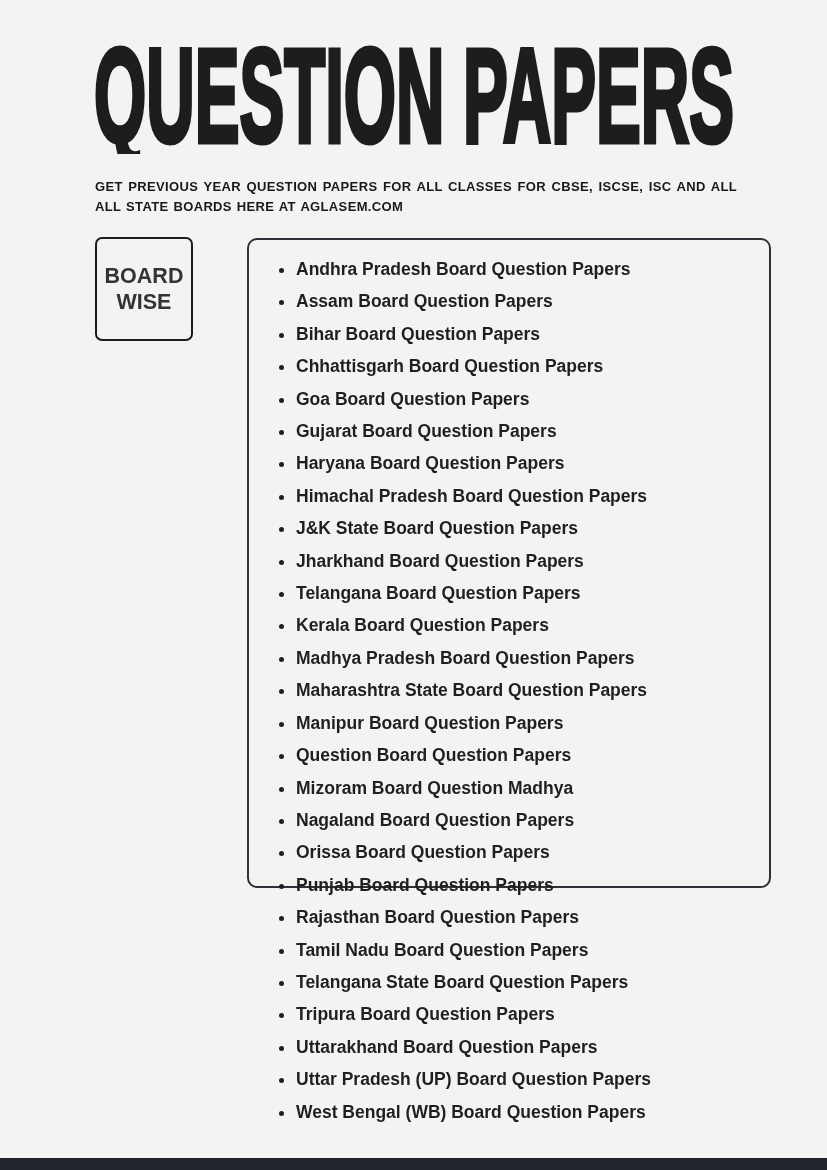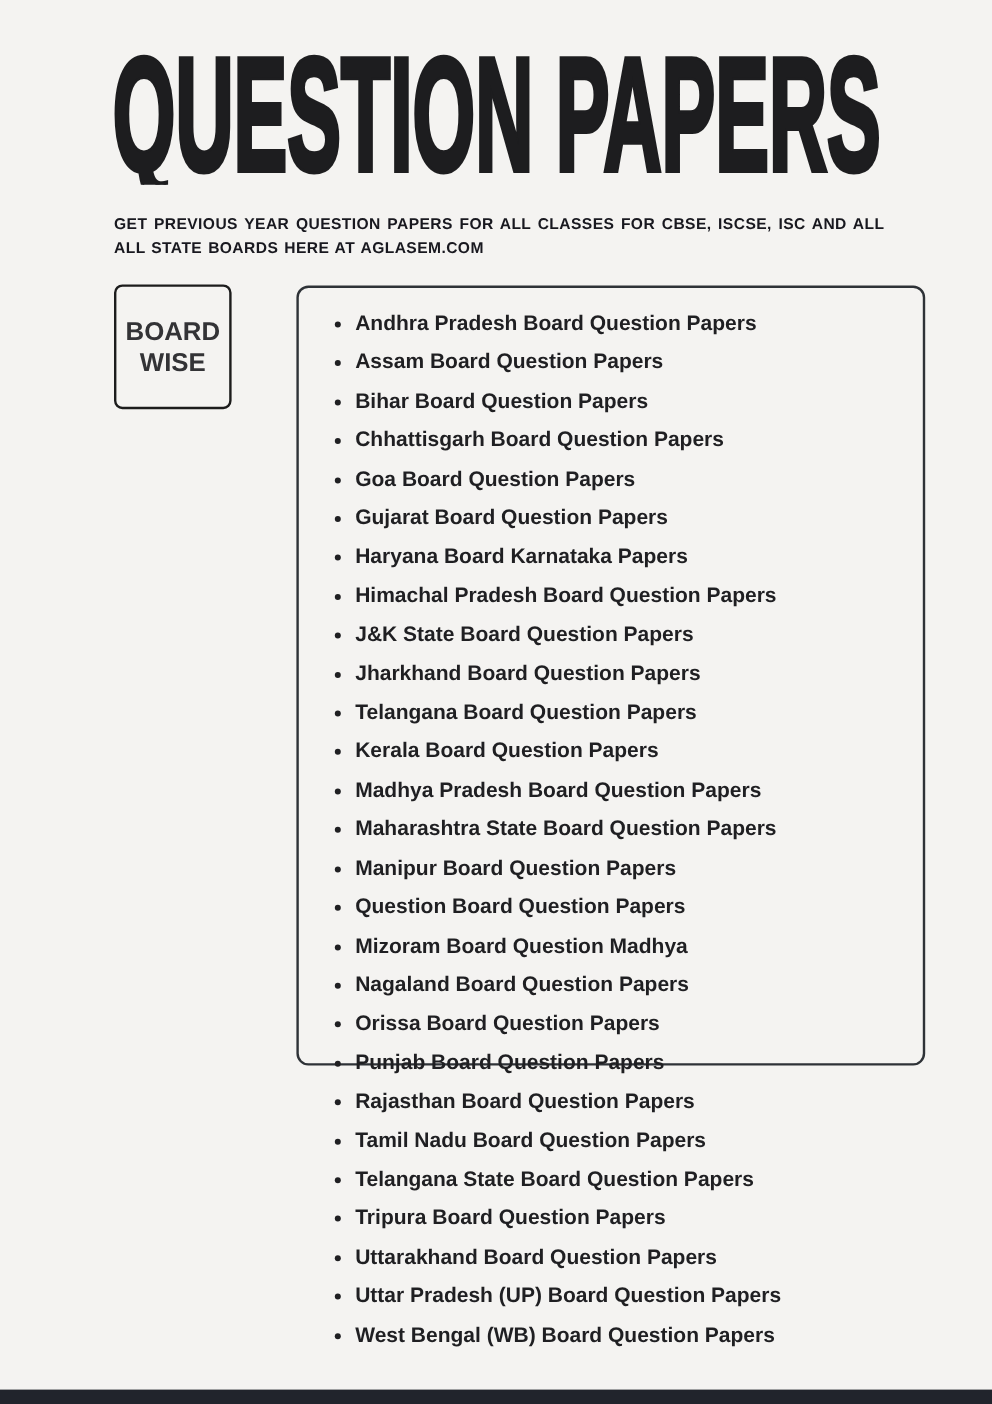--- a/index.html
+++ b/index.html
@@ -135,21 +135,21 @@
         <li class="board-item"><span>Assam Board Question Papers</span></li>
 
         <li class="board-item"><span>Bihar Board Question Papers</span></li>
 
         <li class="board-item"><span>Chhattisgarh Board Question Papers</span></li>
 
         <li class="board-item"><span>Goa Board Question Papers</span></li>
 
         <li class="board-item"><span>Gujarat Board Question Papers</span></li>
 
-        <li class="board-item"><span>Haryana Board Karnataka Papers</span></li>
+        <li class="board-item"><span>Haryana Board Question Papers</span></li>
 
         <li class="board-item"><span>Himachal Pradesh Board Question Papers</span></li>
 
         <li class="board-item"><span>J&amp;K State Board Question Papers</span></li>
 
         <li class="board-item"><span>Jharkhand Board Question Papers</span></li>
 
         <li class="board-item"><span>Telangana Board Question Papers</span></li>
 
         <li class="board-item"><span>Kerala Board Question Papers</span></li>

